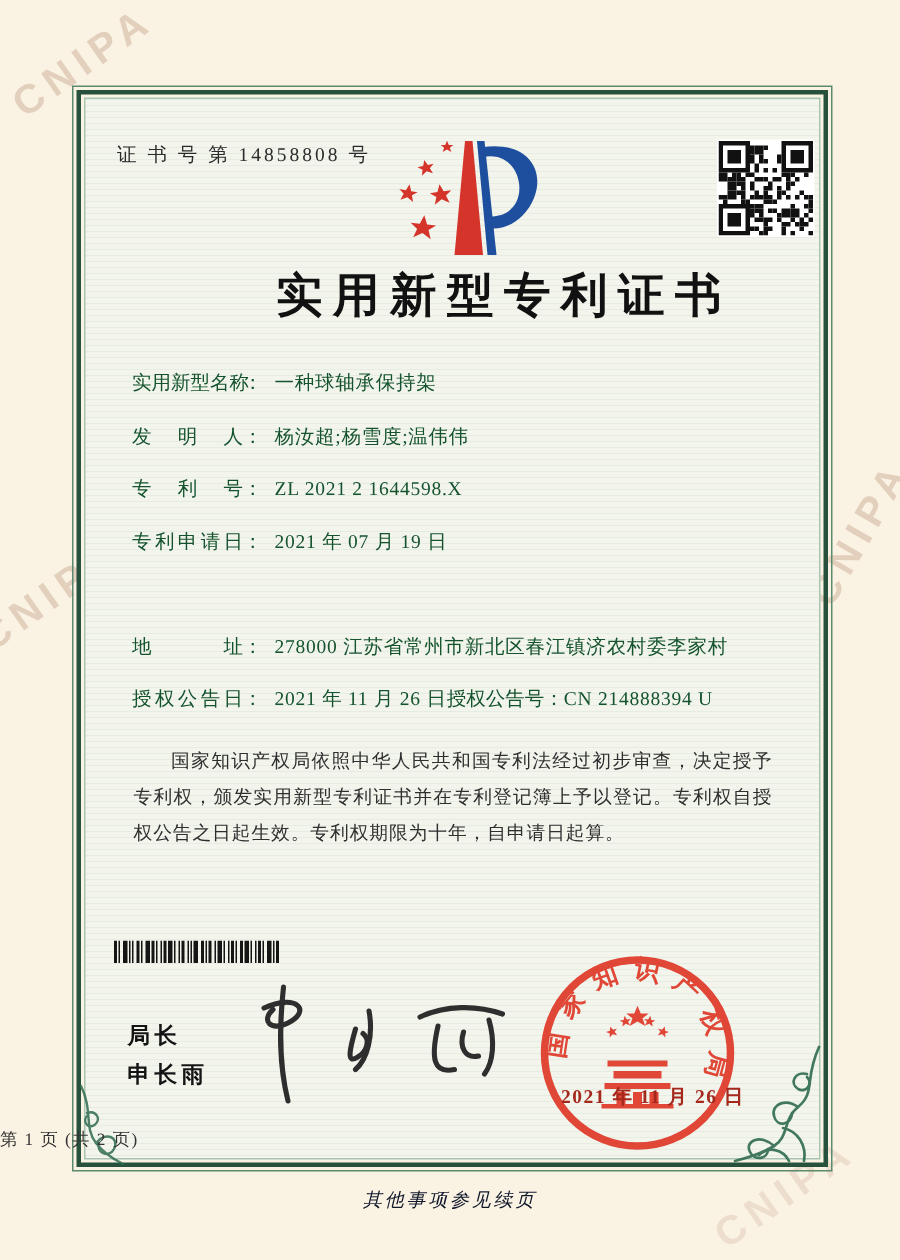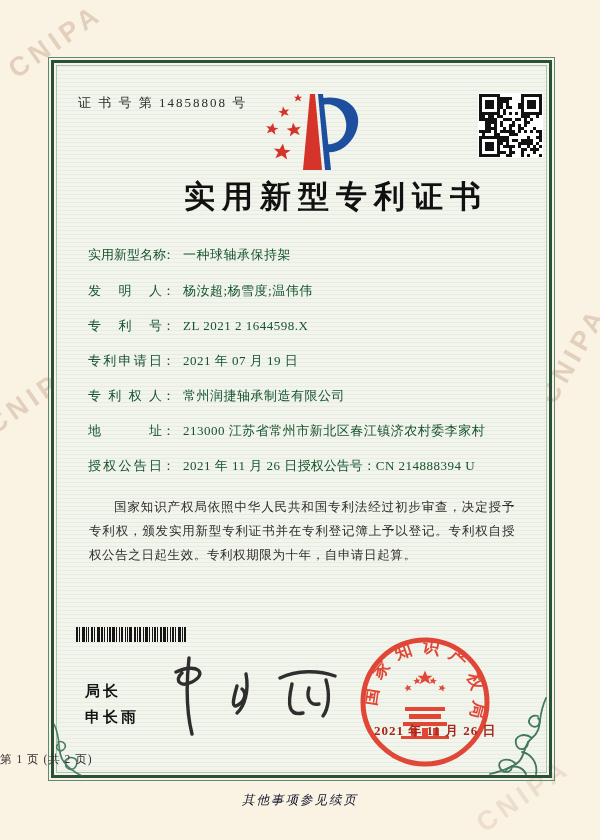--- a/index.html
+++ b/index.html
@@ -271,25 +271,22 @@
   </div>
   <div class="frow" style="top:282px">
     <span class="flabel">发明人</span><span class="fcolon">：</span><span class="fvalue">杨汝超;杨雪度;温伟伟</span>
   </div>
   <div class="frow" style="top:317px">
     <span class="flabel">专利号</span><span class="fcolon">：</span><span class="fvalue">ZL 2021 2 1644598.X</span>
   </div>
   <div class="frow" style="top:352px">
     <span class="flabel">专利申请日</span><span class="fcolon">：</span><span class="fvalue">2021 年 07 月 19 日</span>
   </div>
-  <div class="frow" style="top:387px">
-    <span class="flabel">专利权人</span><span class="fcolon">：</span><span class="fvalue">常州润捷轴承制造有限公司</span>
-  </div>
   <div class="frow" style="top:422px">
-    <span class="flabel">地址</span><span class="fcolon">：</span><span class="fvalue">213000 江苏省常州市新北区春江镇济农村委李家村</span>
+    <span class="flabel">地址</span><span class="fcolon">：</span><span class="fvalue">278000 江苏省常州市新北区春江镇济农村委李家村</span>
   </div>
   <div class="frow" style="top:457px">
     <span class="flabel">授权公告日</span><span class="fcolon">：</span><span class="fvalue">2021 年 11 月 26 日</span><span class="rpair"><span>授权公告号</span><span>：</span><span class="fvalue">CN 214888394 U</span></span>
   </div>
 
   <div class="body-text">
     <p>国家知识产权局依照中华人民共和国专利法经过初步审查，决定授予专利权，颁发实用新型专利证书并在专利登记簿上予以登记。专利权自授权公告之日起生效。专利权期限为十年，自申请日起算。</p>
   </div>
 
   <svg class="barcode" id="barcode" width="162" height="15" viewBox="0 0 162 15">

